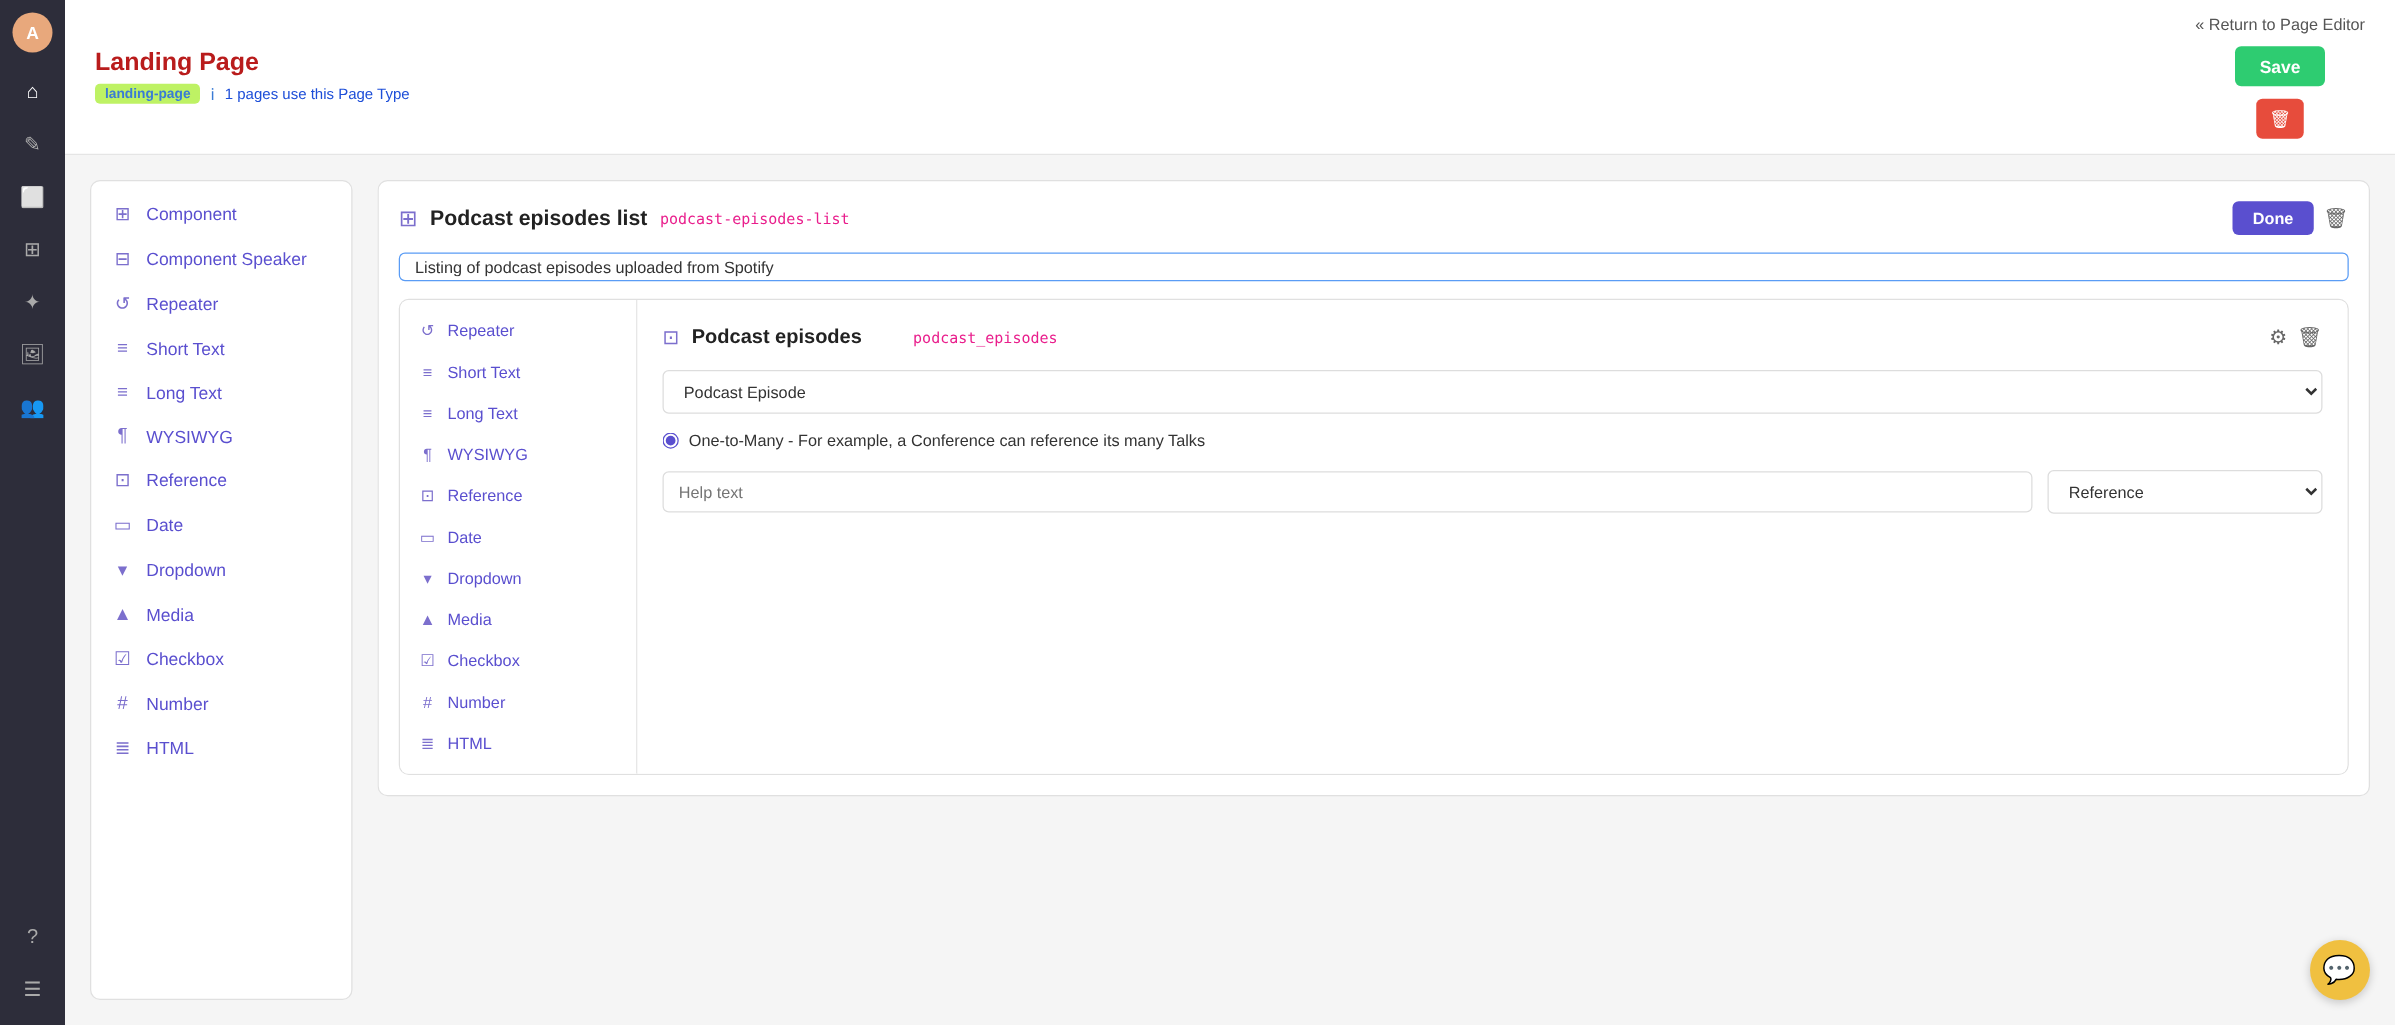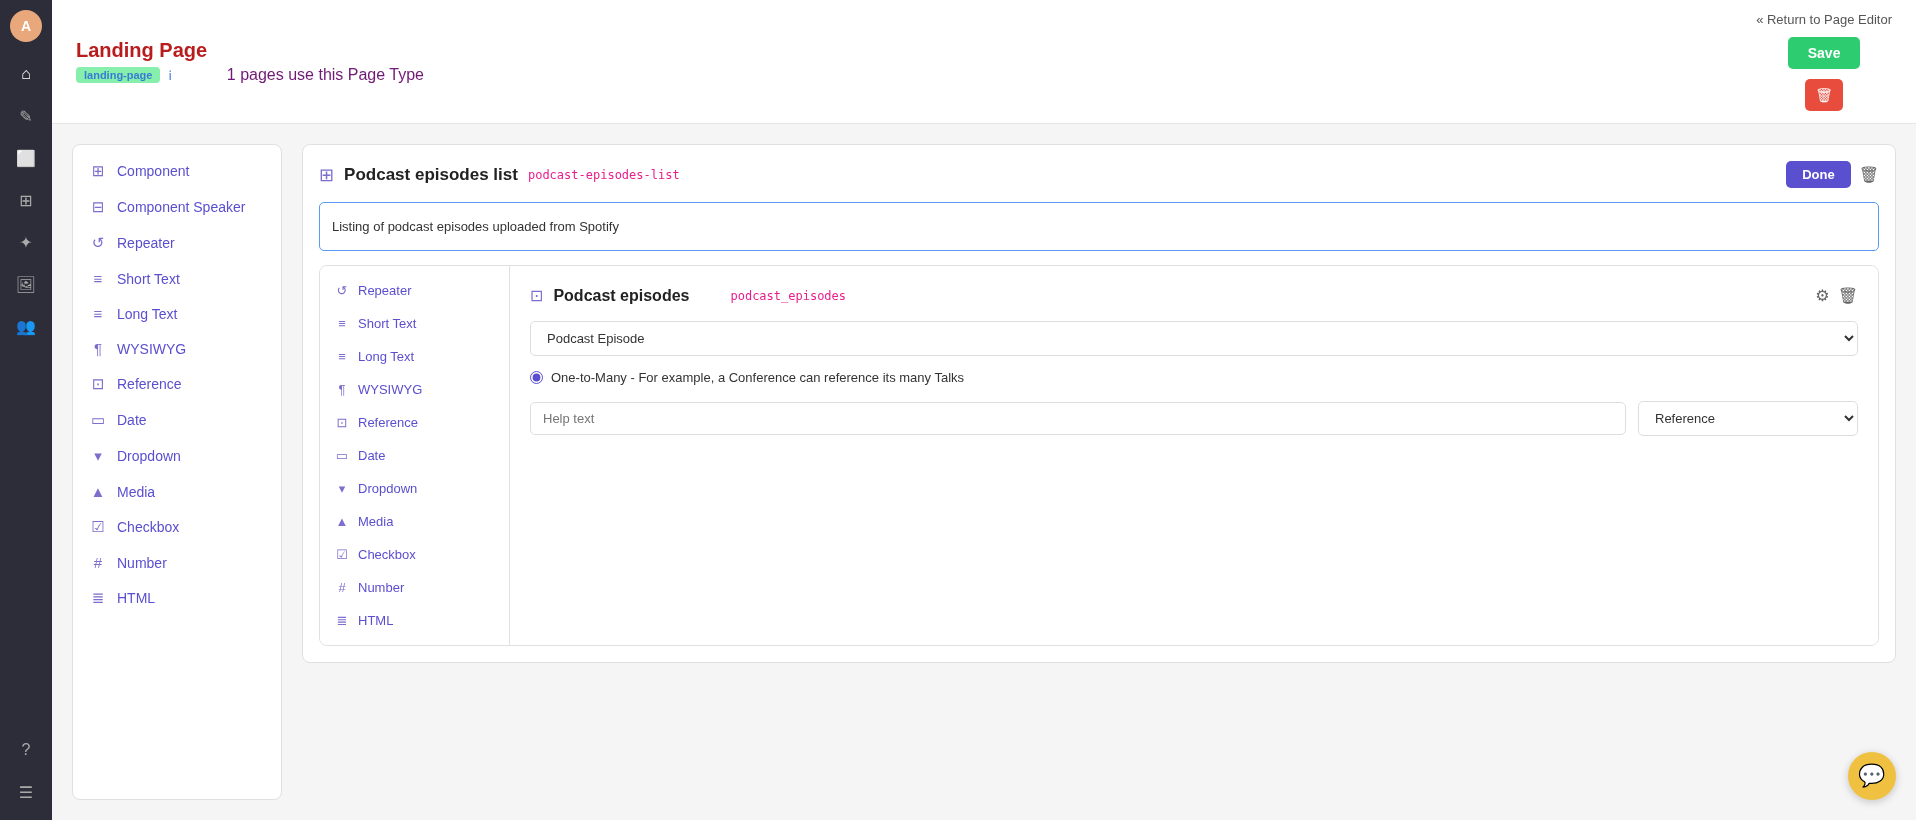--- a/index.html
+++ b/index.html
@@ -38,24 +38,24 @@
       padding: 12px 24px;
       border-bottom: 1px solid #e5e5e5;
       display: flex;
       align-items: center;
       justify-content: space-between;
     }
     .topbar-left { display: flex; flex-direction: column; gap: 4px; }
     .topbar-title { font-size: 20px; font-weight: 700; color: #b91c1c; }
     .topbar-meta { display: flex; align-items: center; gap: 8px; }
     .badge-slug {
-      background: #86efac; color: #3a7bd5; font-size: 11px;
+      background: #bef264; color: #3a7bd5; font-size: 11px;
       padding: 2px 8px; border-radius: 4px; font-weight: 600;
     }
-    .badge-info { font-size: 16px; color: #701a75; margin-left: 47px; }
+    .badge-info { font-size: 12px; color: #1d4ed8; }
     .info-icon { color: #3a7bd5; font-size: 13px; }
     .topbar-right { display: flex; align-items: center; gap: 10px; flex-direction: column; }
     .btn-return { color: #555; font-size: 13px; text-decoration: none; cursor: pointer; }
     .btn-save {
       background: #2ecc71; color: white; border: none;
       padding: 8px 20px; border-radius: 5px; font-size: 14px;
       font-weight: 600; cursor: pointer;
     }
     .btn-delete-top {
       background: #e74c3c; color: white; border: none;
@@ -100,21 +100,21 @@
     .card-actions { display: flex; gap: 8px; }
     .btn-done {
       background: #5a4fcf; color: white; border: none;
       padding: 6px 16px; border-radius: 5px; font-size: 13px;
       font-weight: 600; cursor: pointer; text-align: center;
     }
     .btn-icon { background: none; border: none; cursor: pointer; color: #666; font-size: 16px; }
 
     .description-input {
       width: 100%; border: 1.5px solid #5a9cf5; border-radius: 5px;
-      padding: 16px 12px; font-size: 13px; color: #333; outline: none;
+      padding: 3px 12px; font-size: 13px; color: #333; outline: none;
     }
 
     
     .inner-section {
       display: flex; gap: 0; margin-top: 14px;
       border: 1px solid #e0e0e0; border-radius: 8px; overflow: hidden;
     }
 
     
     .fields-list {

